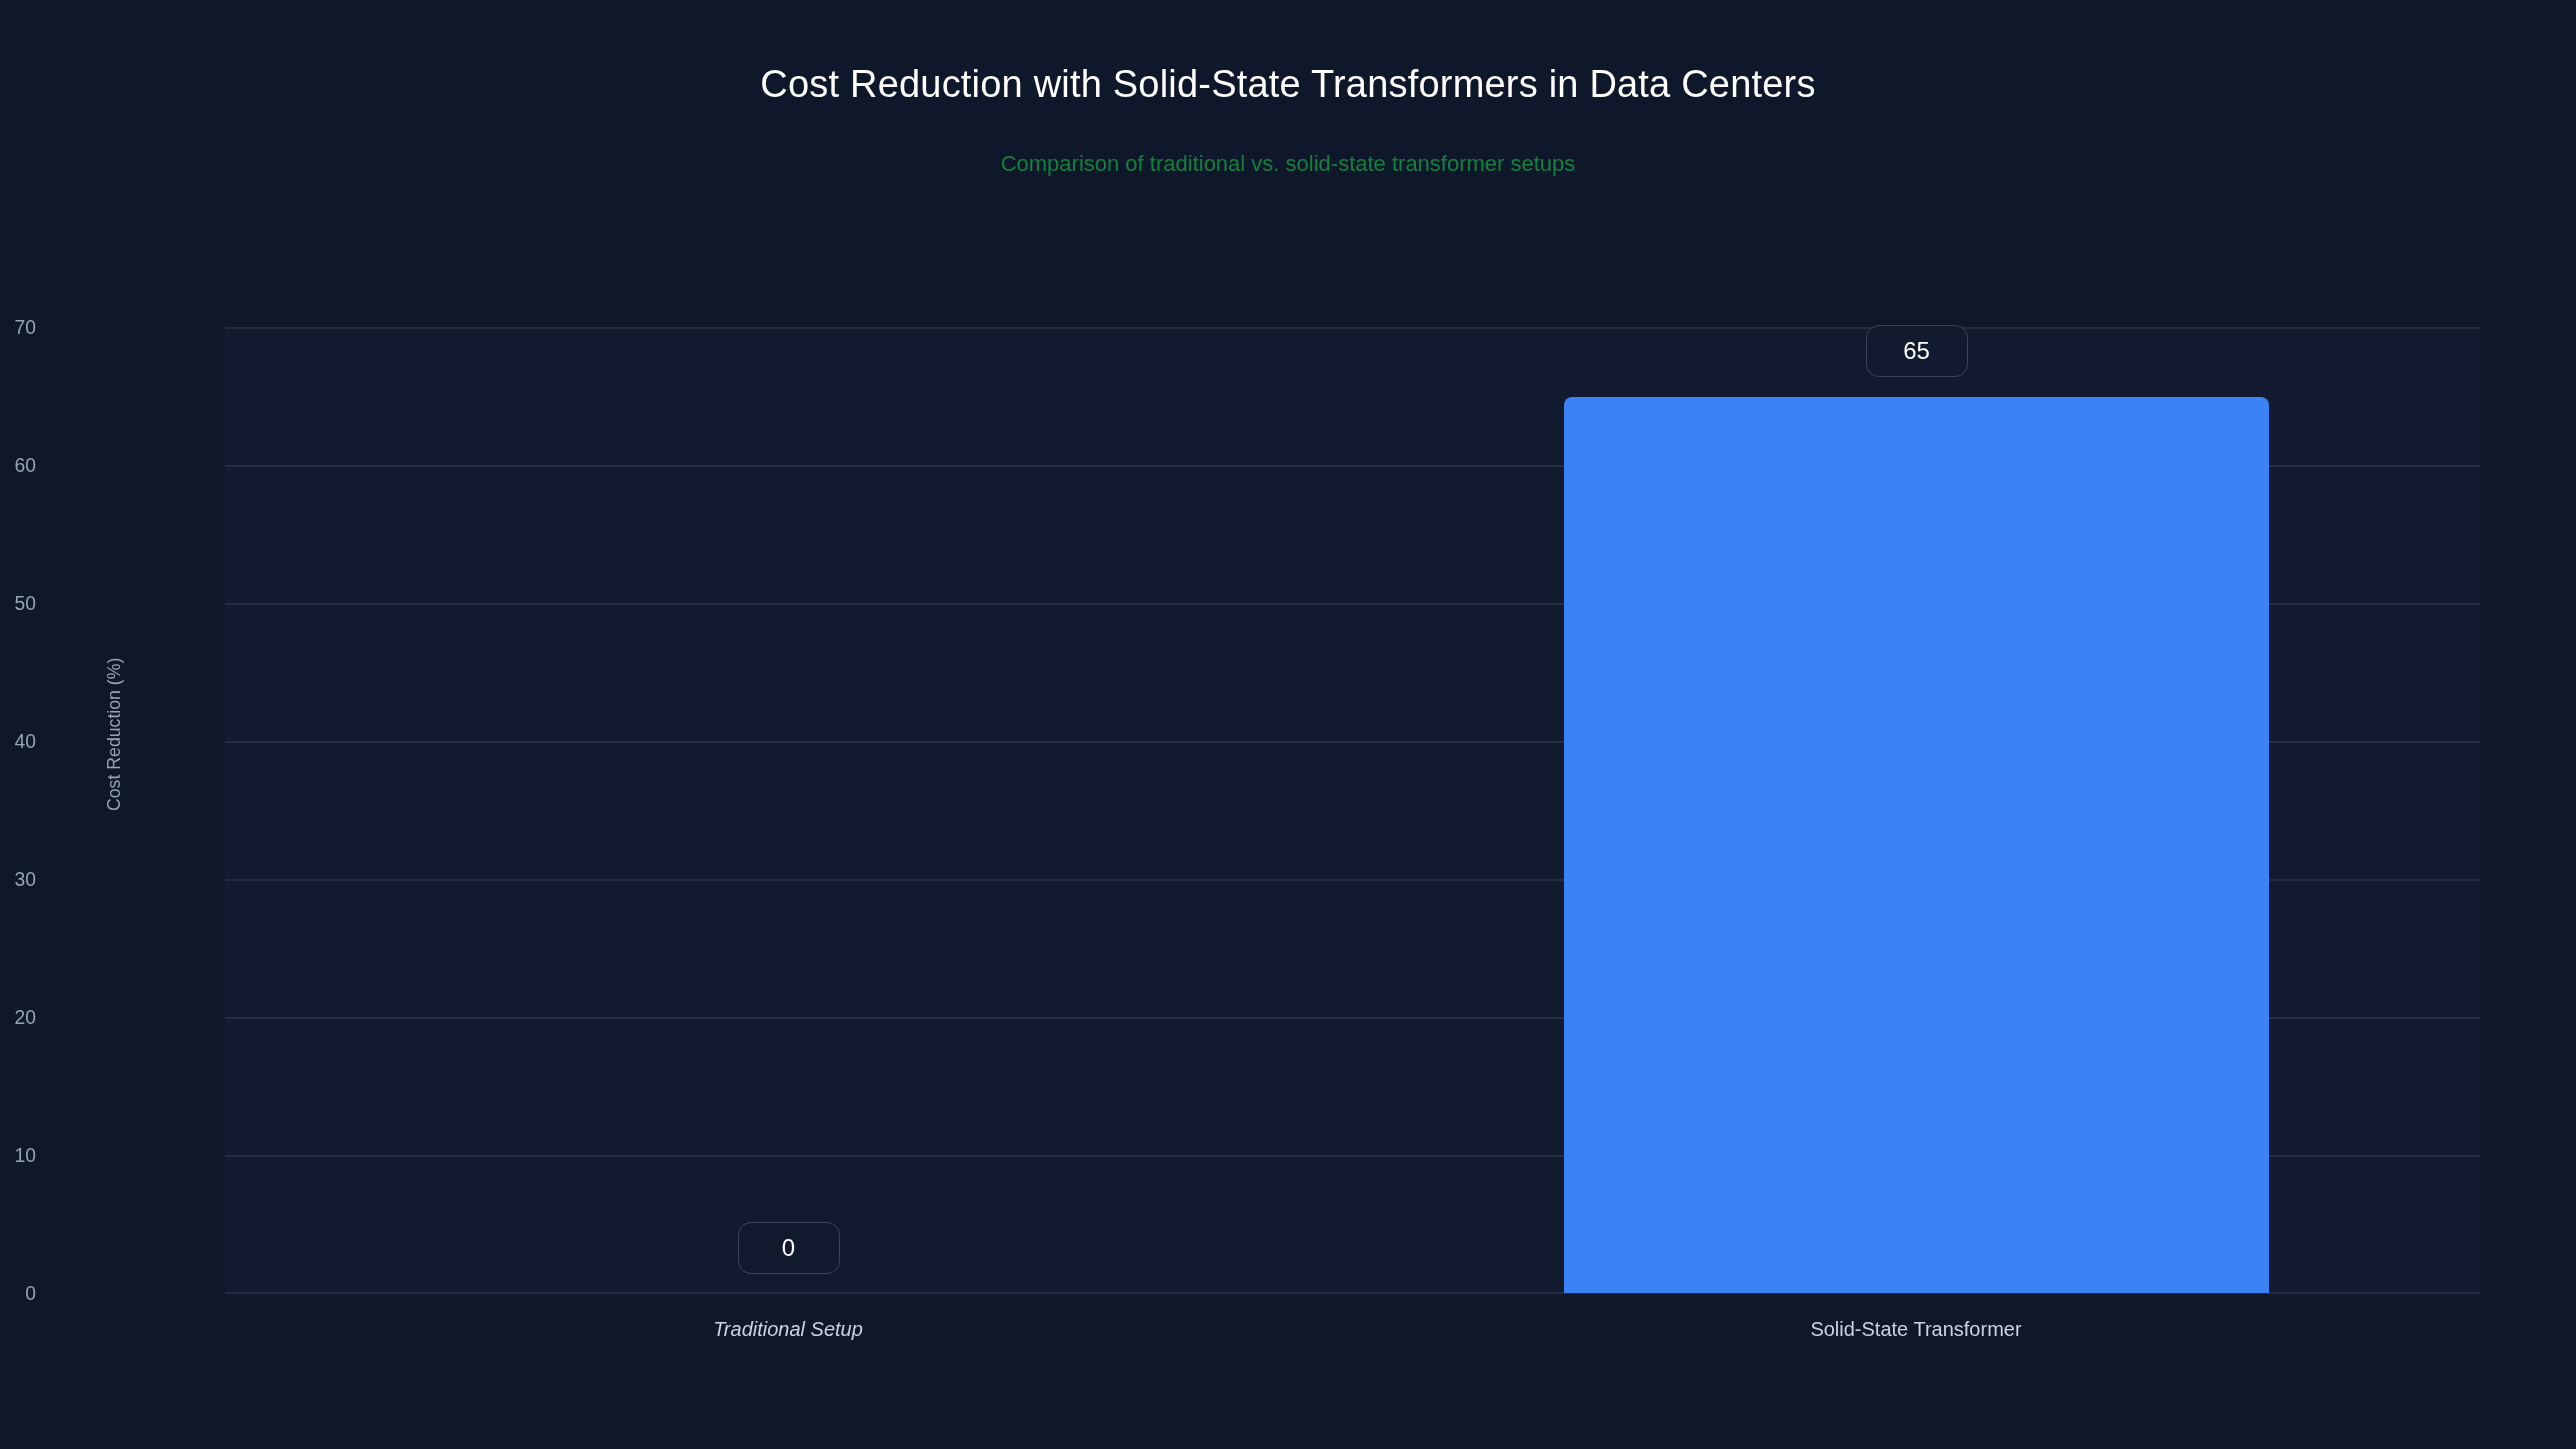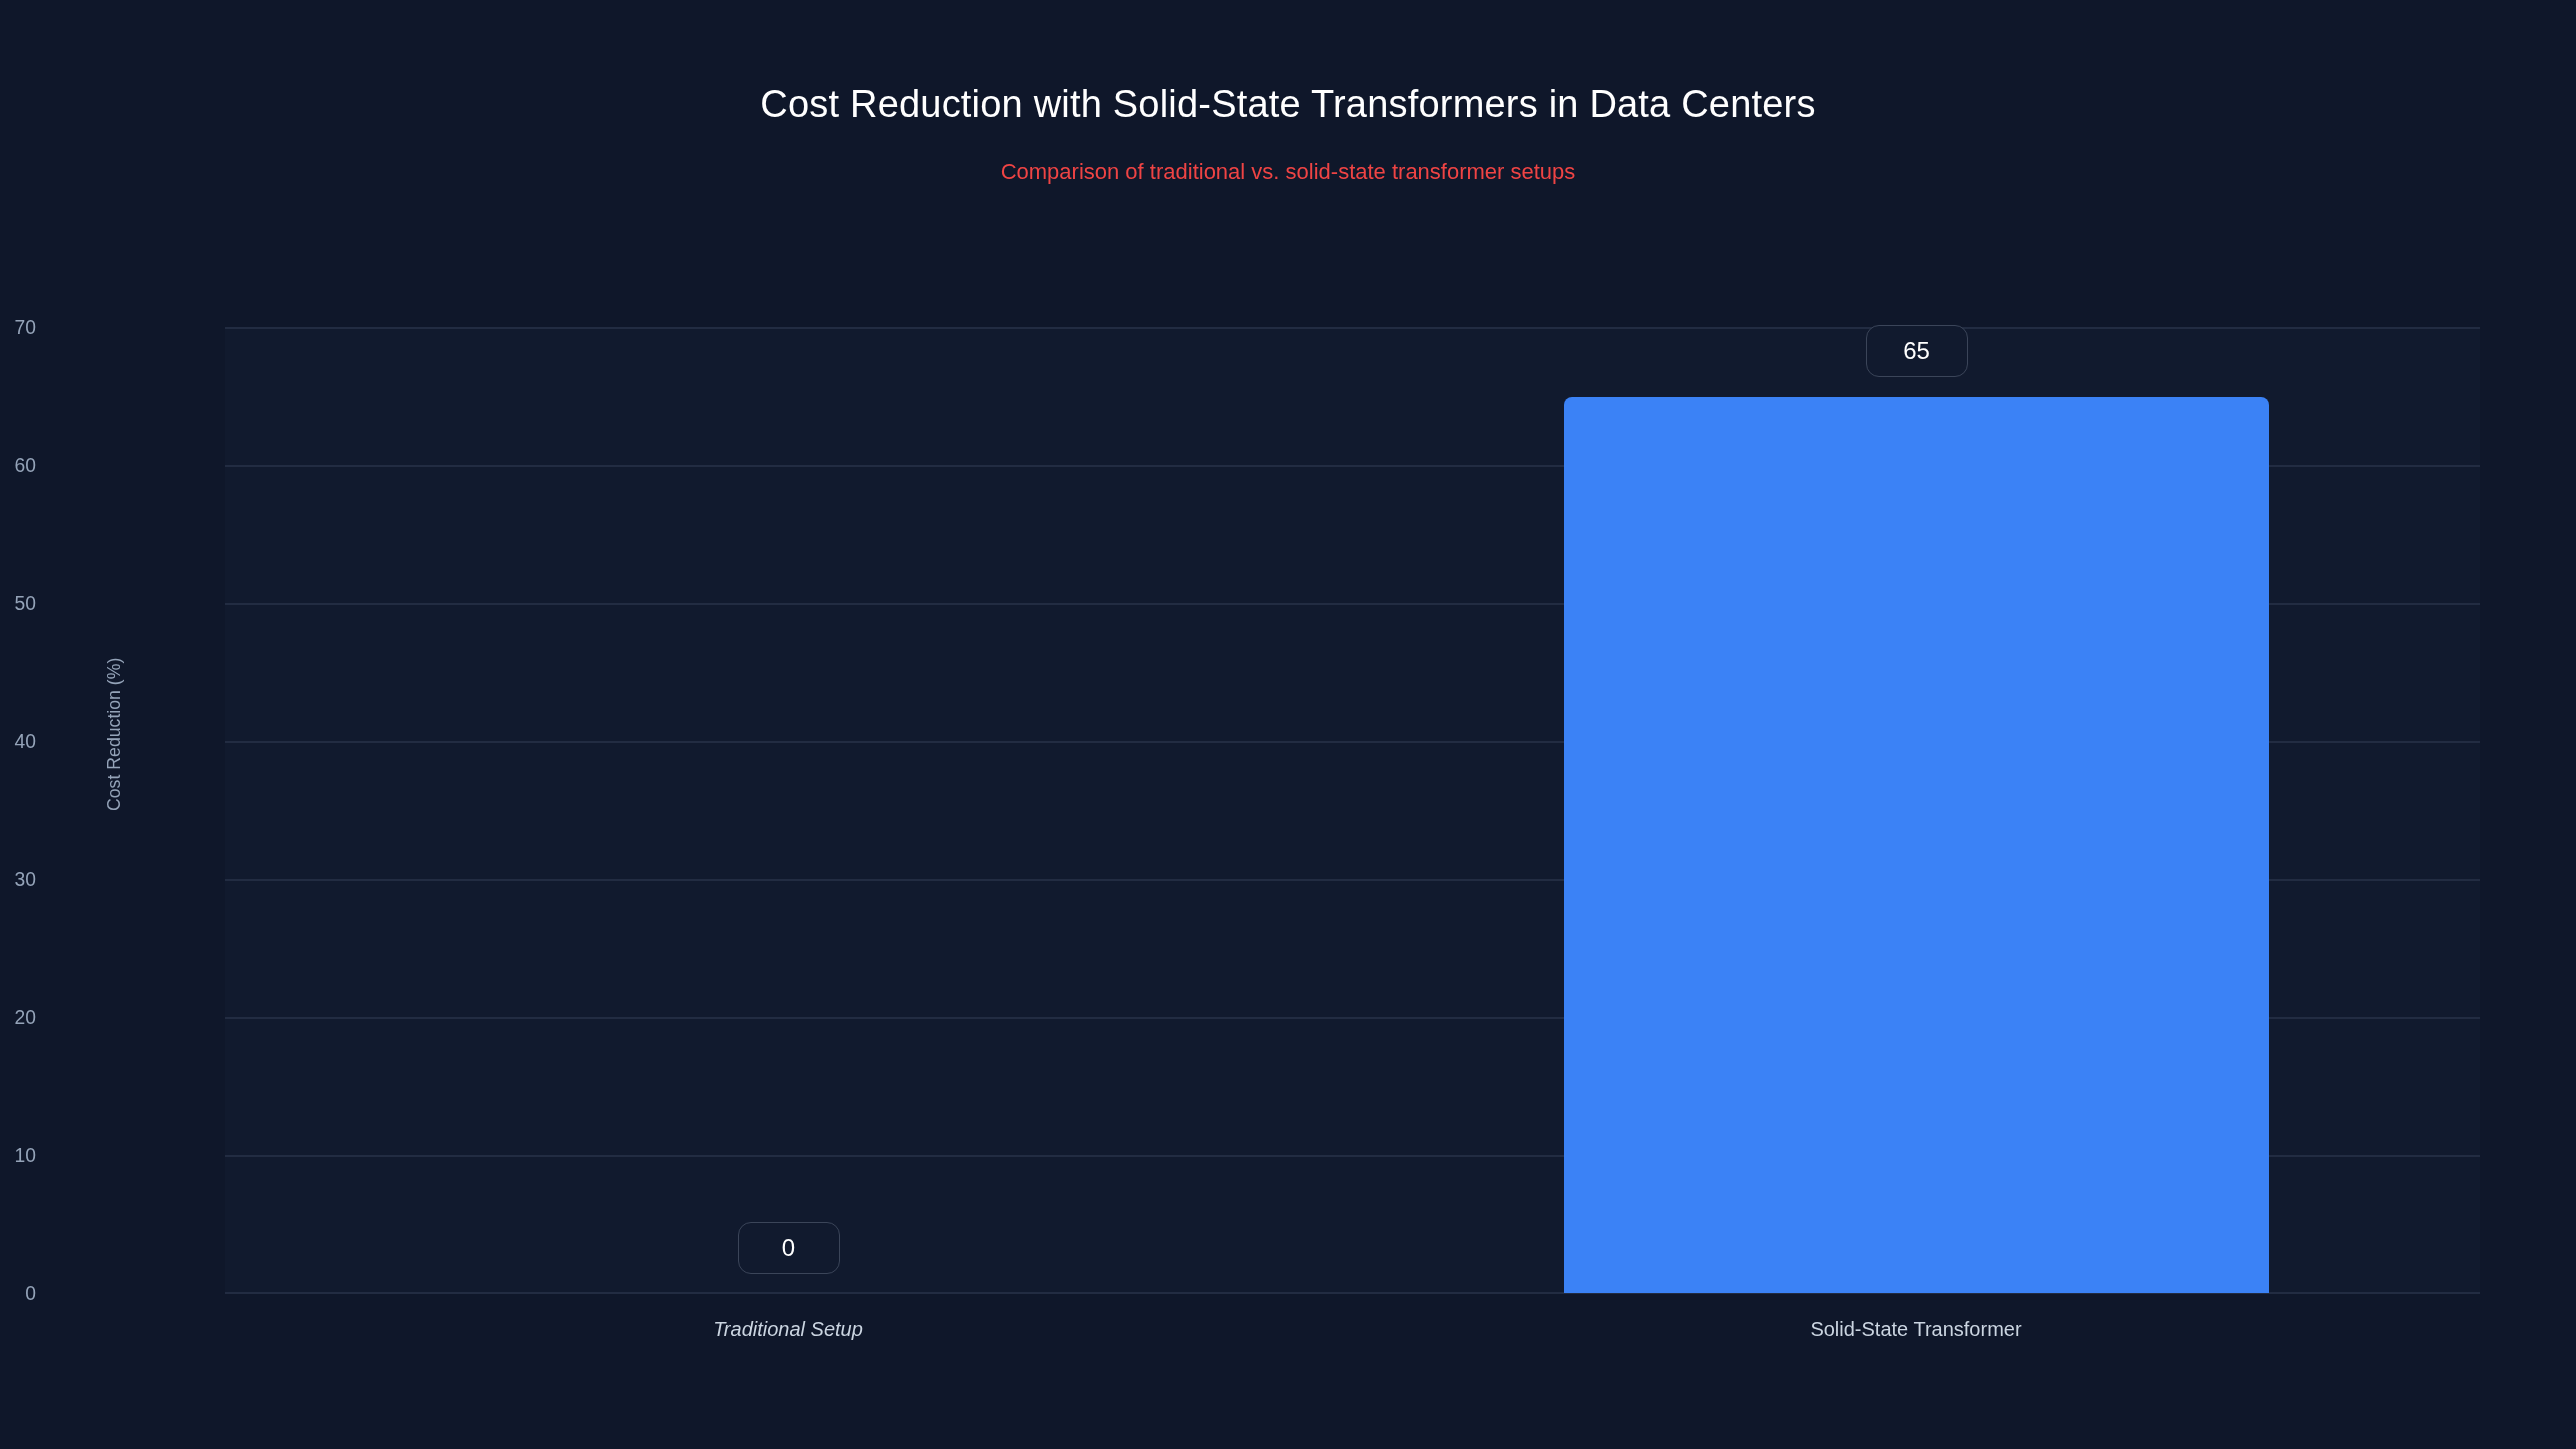--- a/index.html
+++ b/index.html
@@ -18,33 +18,33 @@
   
   #chart-header {
     position: absolute;
     left: 0;
     top: 0;
     width: 2576px;
     text-align: center;
   }
   #chart-title {
     margin: 0;
-    padding-top: 85px;
+    padding-top: 65px;
     font-size: 38px;
     font-weight: 400;
     letter-spacing: 0.2px;
     color: #ffffff;
     line-height: 1;
   }
   #chart-subtitle {
-    margin: 0;
+    margin: 12px;
     padding-top: 38px;
     font-size: 22px;
     font-weight: 400;
-    color: #ef4444;
+    color: #15803d;
     line-height: 1;
   }
 
   
   #chart-figure {
     position: absolute;
     left: 0;
     top: 0;
     width: 2576px;
     height: 1449px;

